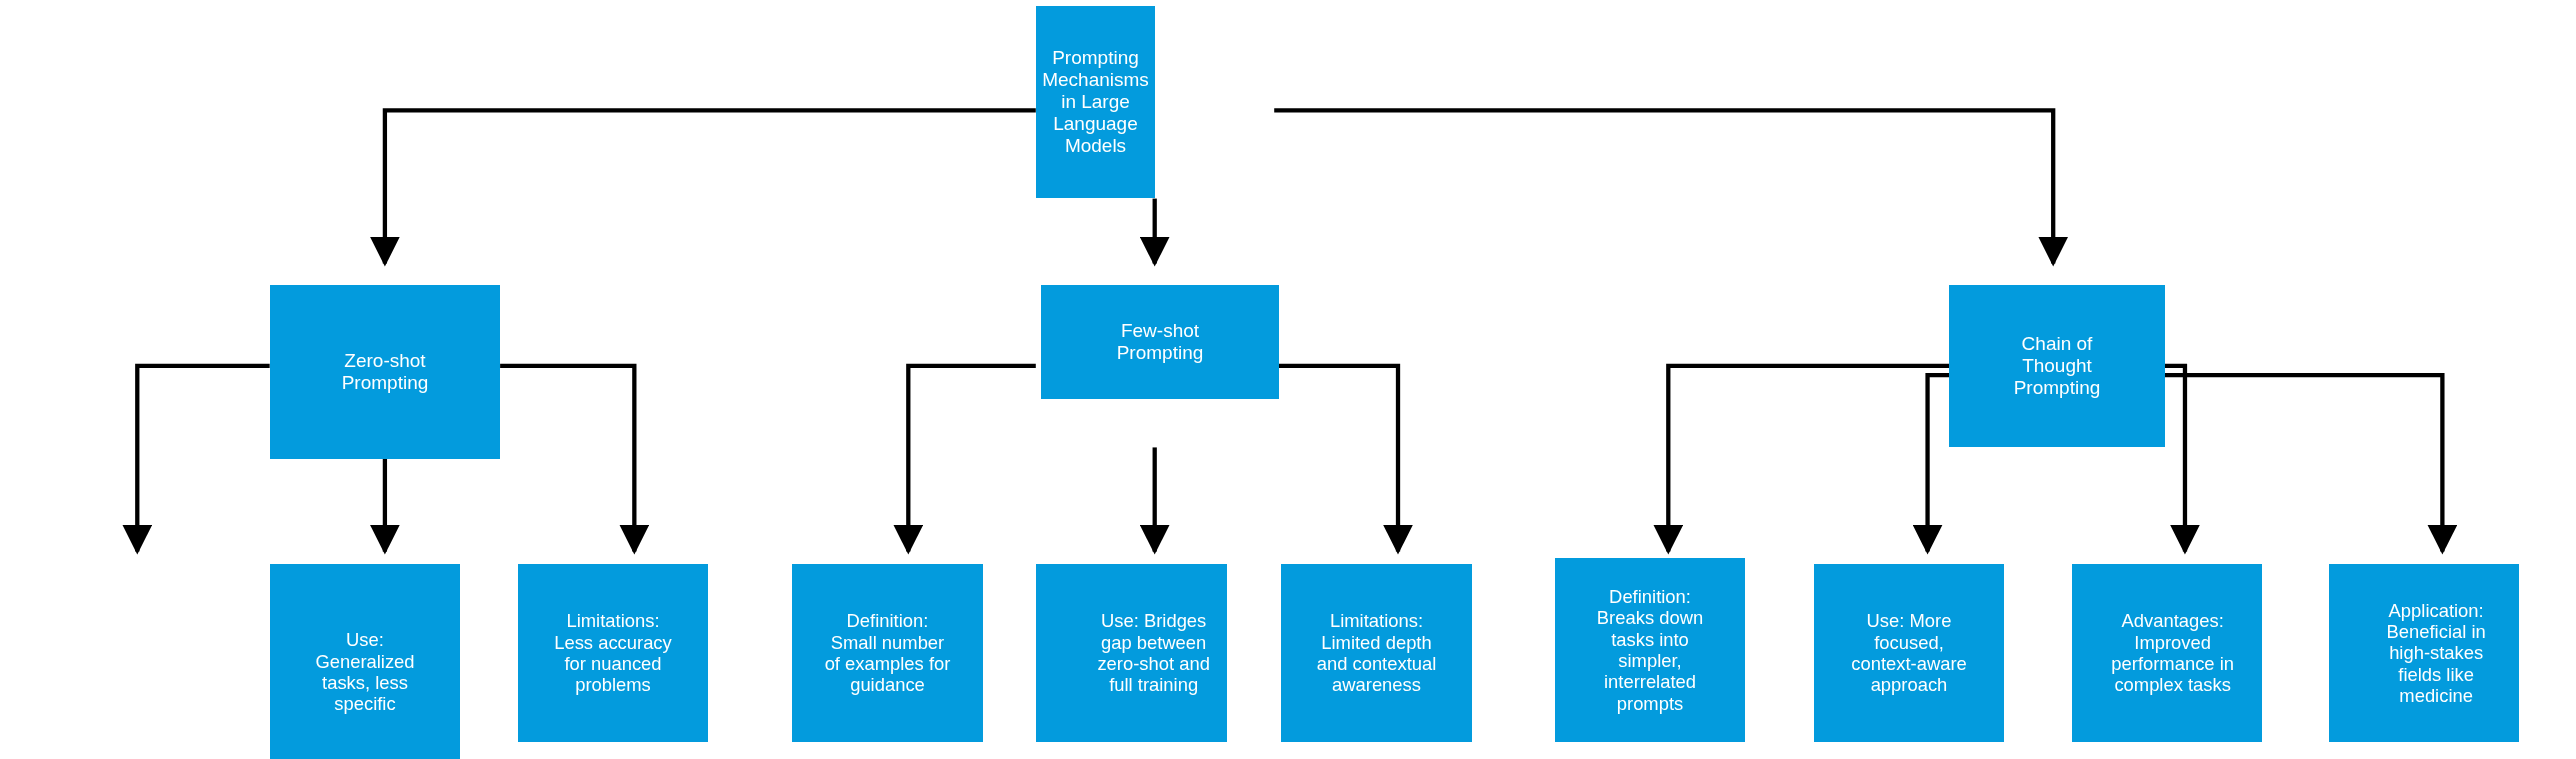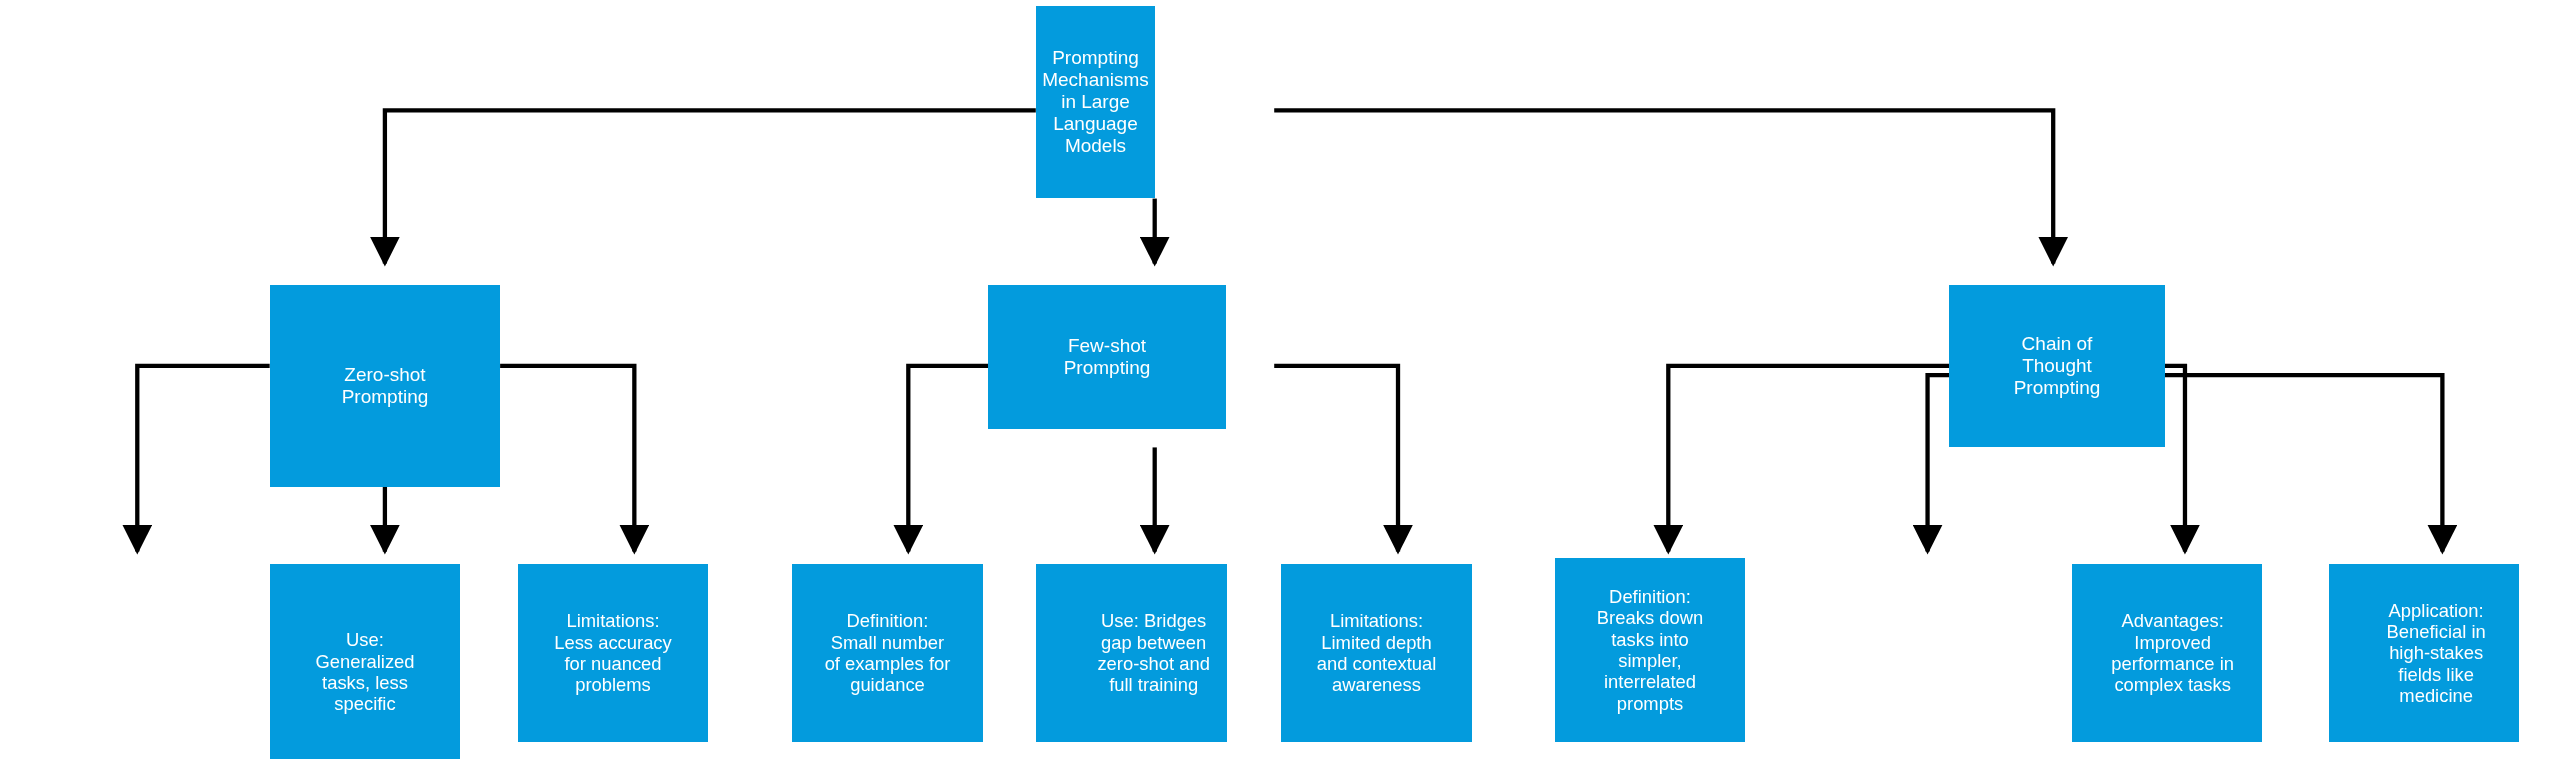--- a/index.html
+++ b/index.html
@@ -73,24 +73,24 @@
     <path d="M 3520 597 L 3565 597 L 3565 900" fill="none" stroke="#000000" stroke-width="7" marker-end="url(#arrow)"></path>
     <path d="M 3520 612 L 3985 612 L 3985 900" fill="none" stroke="#000000" stroke-width="7" marker-end="url(#arrow)"></path>
   </svg>
 
   <div class="node node-root" style="left:1036px; top:6.1px; width:119px; height:192px;">Prompting
 Mechanisms
 in Large
 Language
 Models</div>
 
-  <div class="node node-l2" style="left:270px; top:285px; width:230px; height:202px;">Zero-shot
+  <div class="node node-l2" style="left:270px; top:285px; width:230px; height:174px;">Zero-shot
 Prompting</div>
 
-  <div class="node node-l2" style="left:988px; top:285px; width:238px; height:144px;">Few-shot
+  <div class="node node-l2" style="left:1041px; top:285px; width:238px; height:114px;">Few-shot
 Prompting</div>
 
   <div class="node node-l2" style="left:1949px; top:285px; width:216px; height:162px;">Chain of
 Thought
 Prompting</div>
 
 
   <div class="node node-leaf" style="left:270px; top:564px; width:190px; height:216px;">Use:
 Generalized
 tasks, less
@@ -116,20 +116,24 @@
 and contextual
 awareness</div>
 
   <div class="node node-leaf" style="left:1555px; top:558px; width:190px; height:184px;">Definition:
 Breaks down
 tasks into
 simpler,
 interrelated
 prompts</div>
 
+  <div class="node node-leaf" style="left:1814px; top:564px; width:190px; height:178px;">Use:  More
+focused,
+context-aware
+approach</div>
 
   <div class="node node-leaf" style="left:2072px; top:564px; width:190px; height:178px;padding-left:15px;">Advantages:
 Improved
 performance in
 complex tasks</div>
 
   <div class="node node-leaf" style="left:2329px; top:564px; width:190px; height:178px;padding-left:28px;">Application:
 Beneficial in
 high-stakes
 fields like

